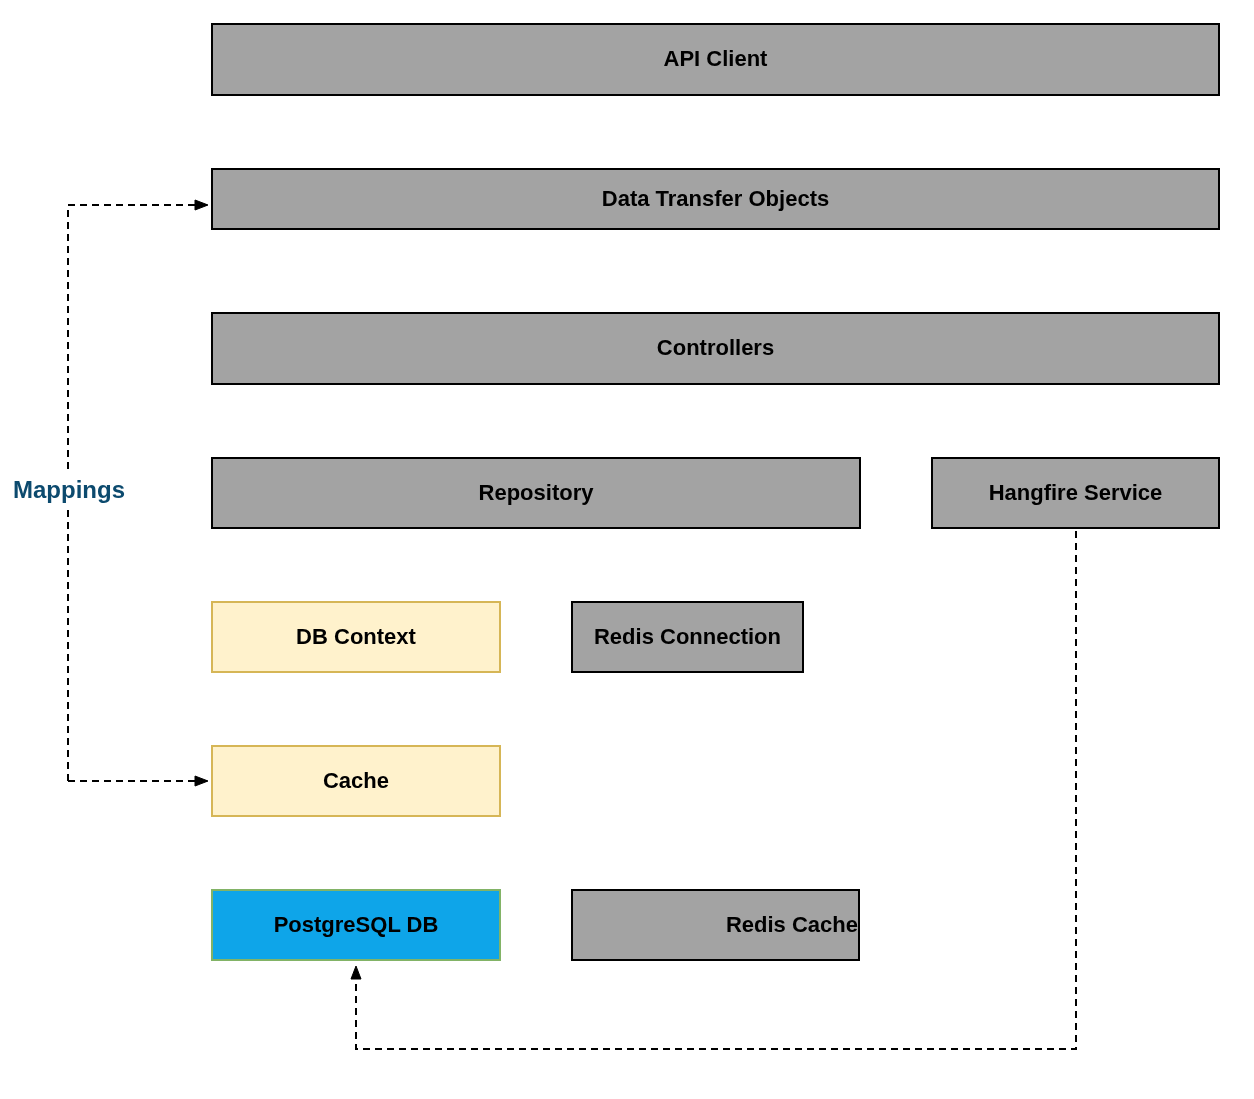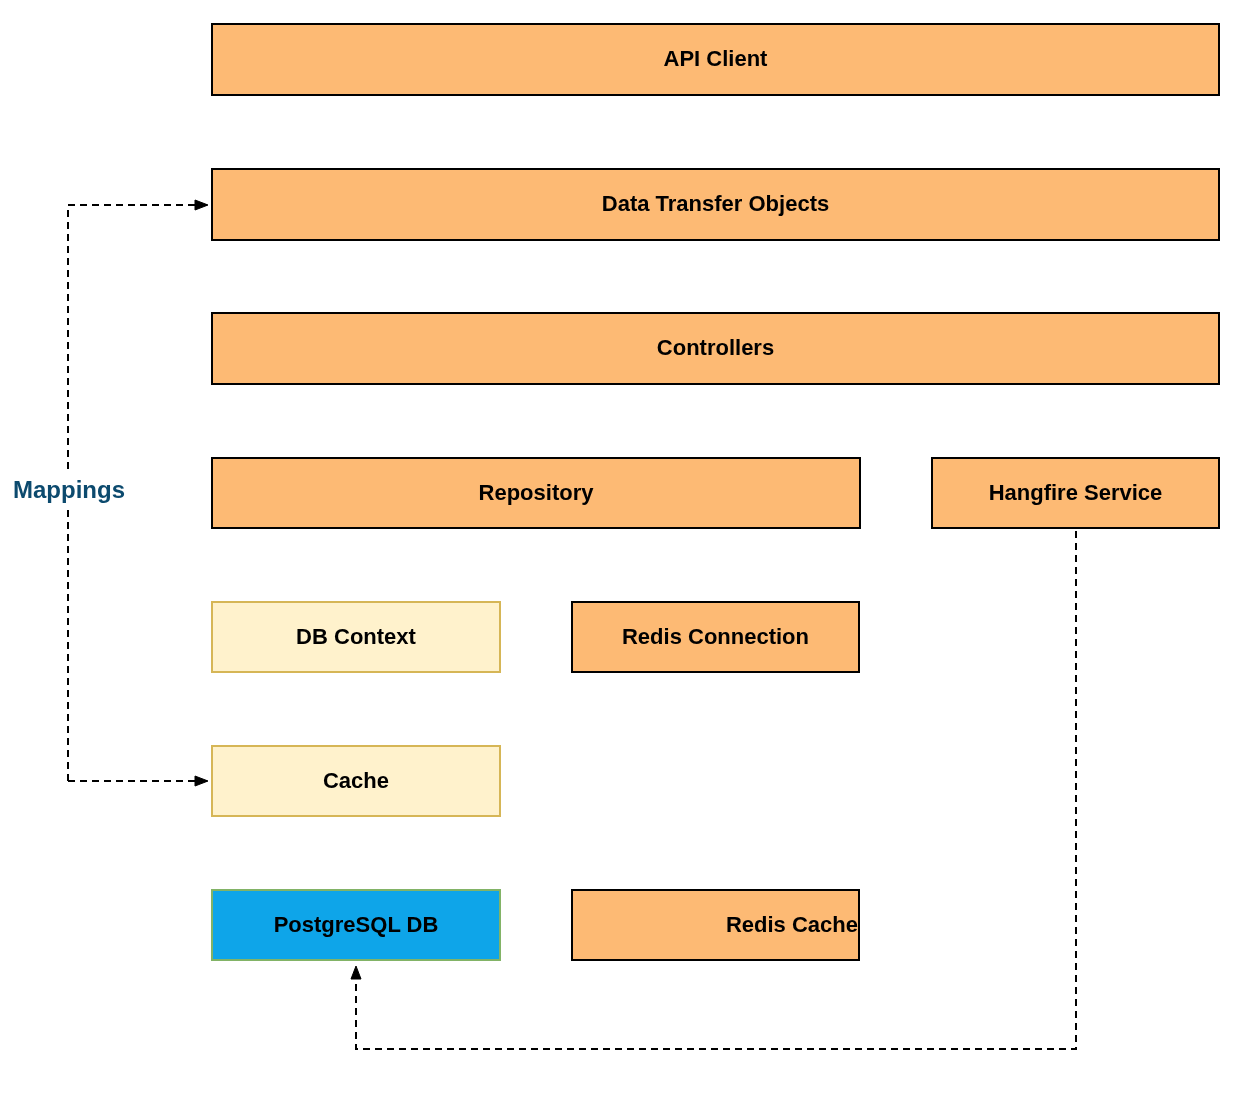--- a/index.html
+++ b/index.html
@@ -25,42 +25,42 @@
   }
   .edge {
     fill: none;
     stroke: #000000;
     stroke-width: 2;
     stroke-dasharray: 7 5;
   }
   .node {
     position: absolute;
     box-sizing: border-box;
-    background: #fdba74;
+    background: #a3a3a3;
     border: 2px solid #000000;
     display: flex;
     align-items: center;
     justify-content: center;
     text-align: center;
     font-weight: bold;
     font-size: 22px;
     color: #000000;
     line-height: 1.2;
   }
   .fill-yellow { background: #fff2cc; border-color: #d6b656; }
   .fill-green  { background: #0ea5e9; border-color: #82b366; }
 
   
   .n-api        { left: 211px; top: 23px;  width: 1009px; height: 73px; }
-  .n-dto        { left: 211px; top: 168px; width: 1009px; height: 73px; }
+  .n-dto        { left: 211px; top: 168px; width: 1009px; height: 62px; }
   .n-controllers{ left: 211px; top: 312px; width: 1009px; height: 73px; text-align: right; }
   .n-repository { left: 211px; top: 457px; width: 650px;  height: 72px; }
   .n-hangfire   { left: 931px; top: 457px; width: 289px;  height: 72px; }
   .n-dbcontext  { left: 211px; top: 601px; width: 290px;  height: 72px; }
-  .n-redisconn  { left: 571px; top: 601px; width: 289px;  height: 72px; }
+  .n-redisconn  { left: 571px; top: 601px; width: 233px;  height: 72px; }
   .n-models     { left: 211px; top: 745px; width: 290px;  height: 72px; }
   .n-postgres   { left: 211px; top: 889px; width: 290px;  height: 72px; }
   .n-rediscache { left: 571px; top: 889px; width: 289px;  height: 72px; justify-content: flex-end; }
 
   .edge-label {
     position: absolute;
     left: 6px;
     top: 474px;
     width: 126px;
     text-align: center;

